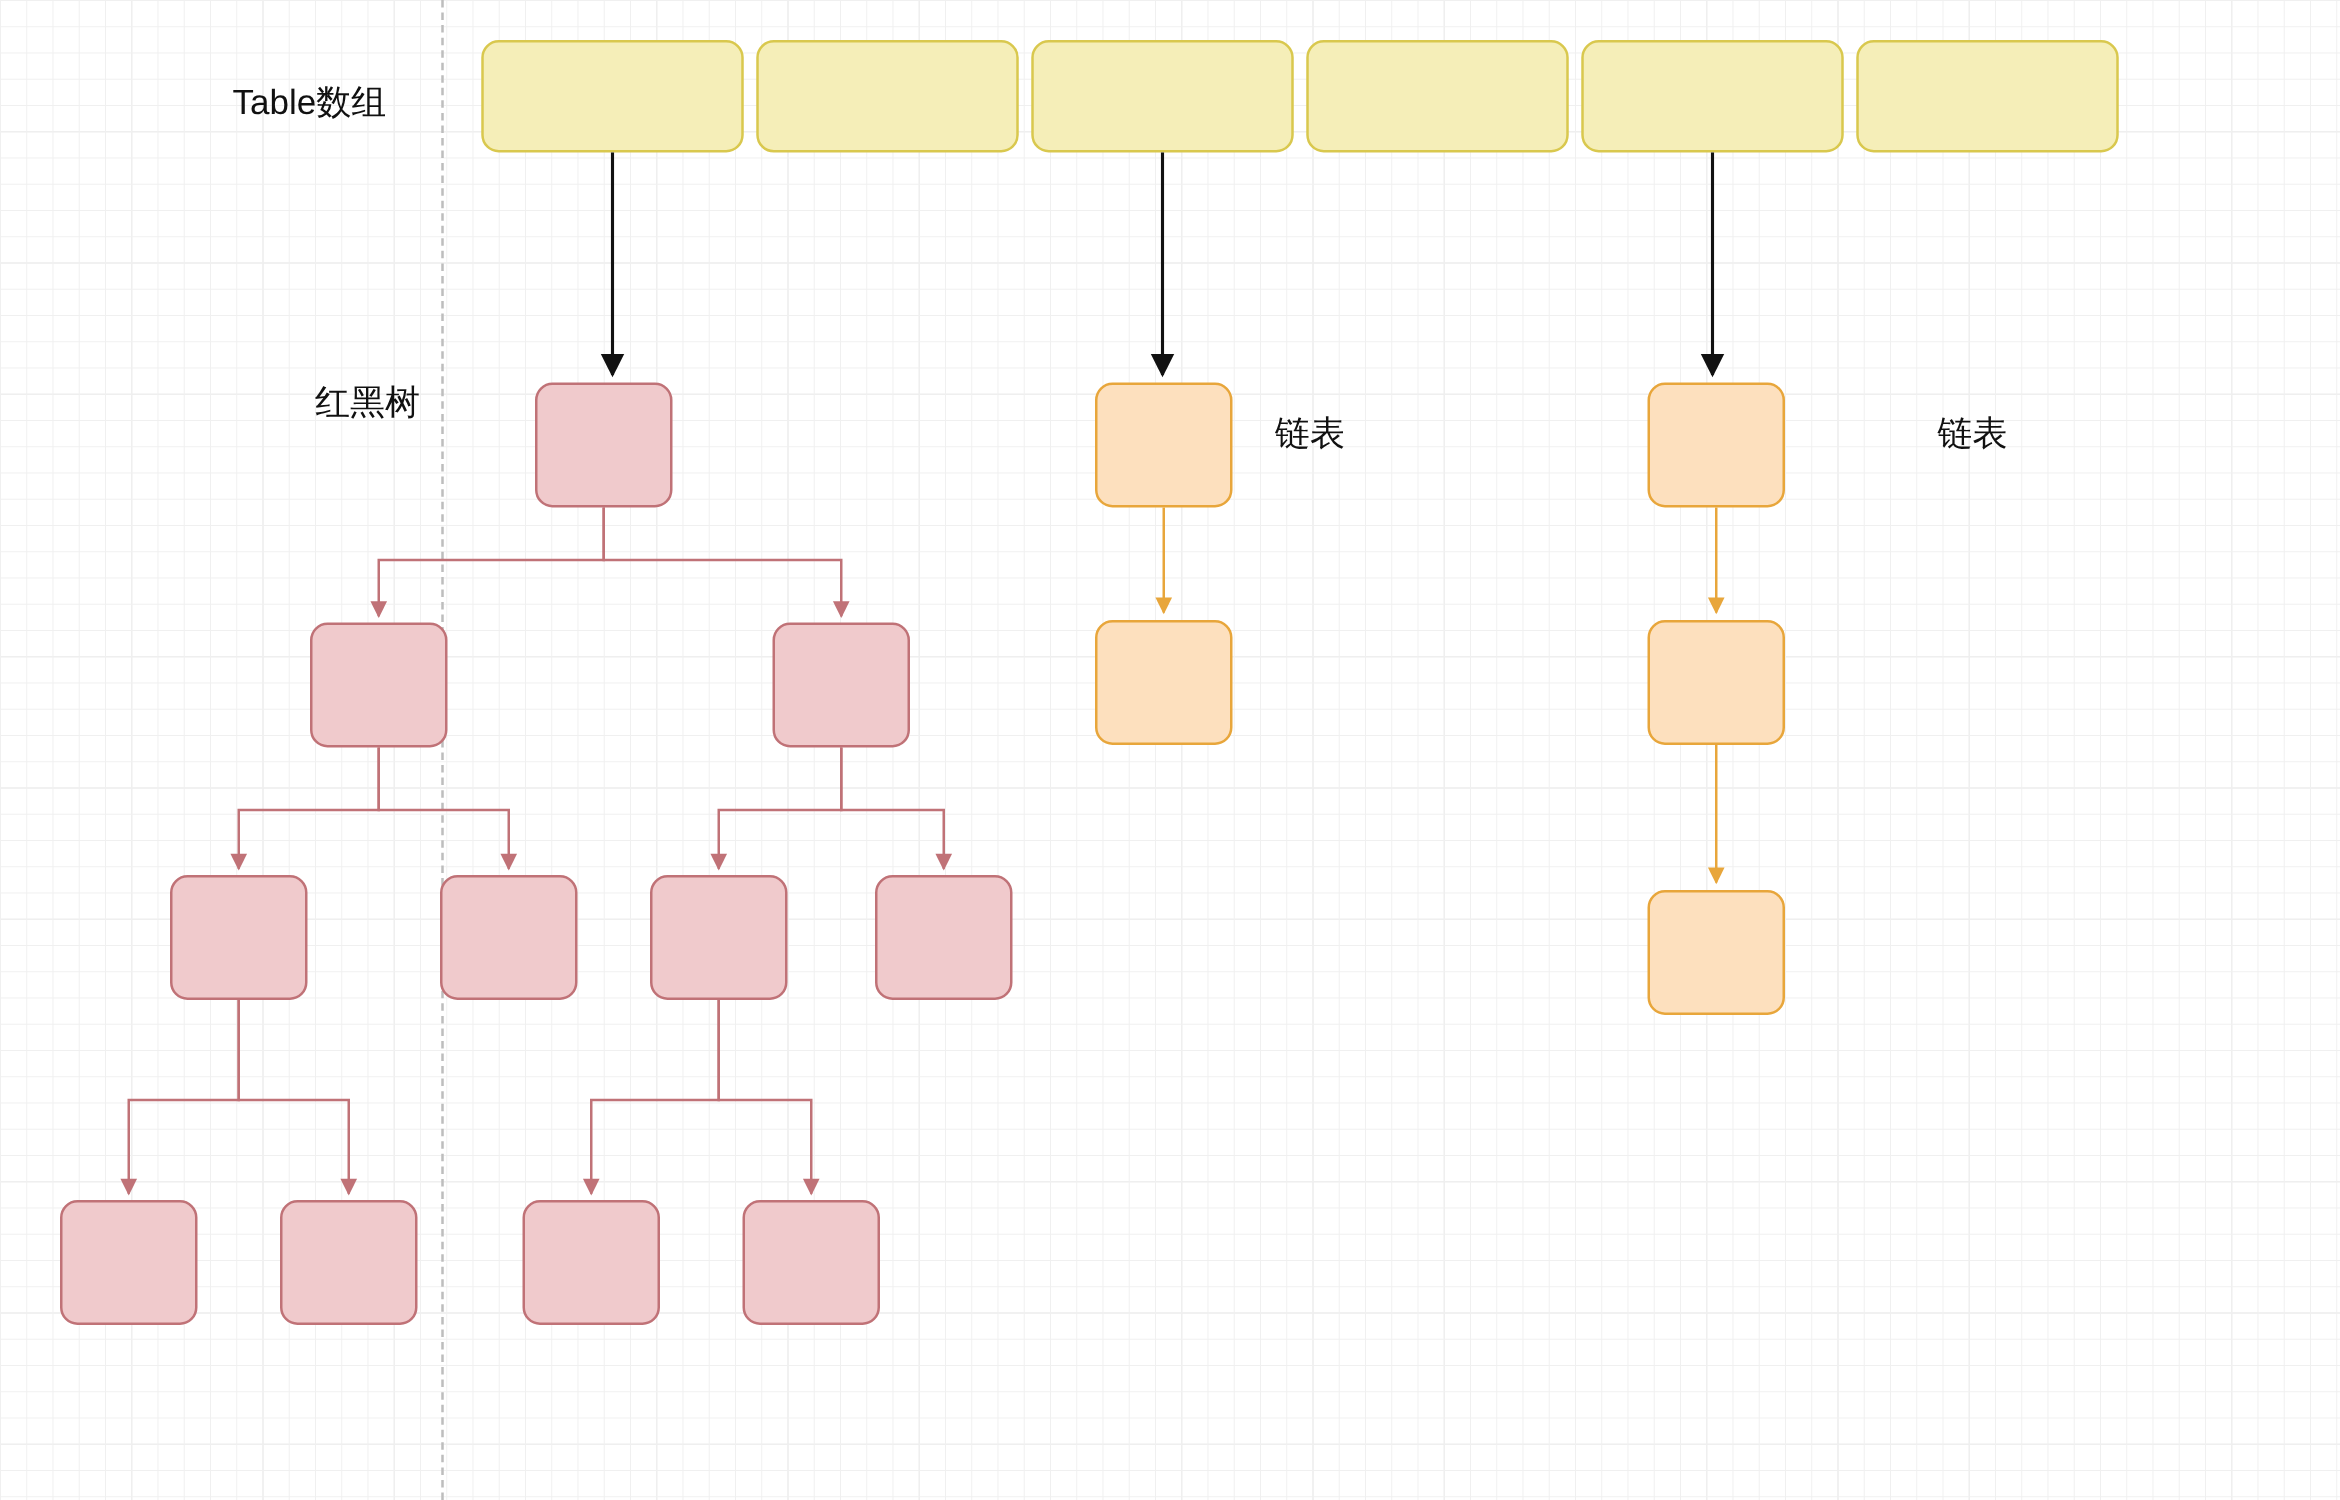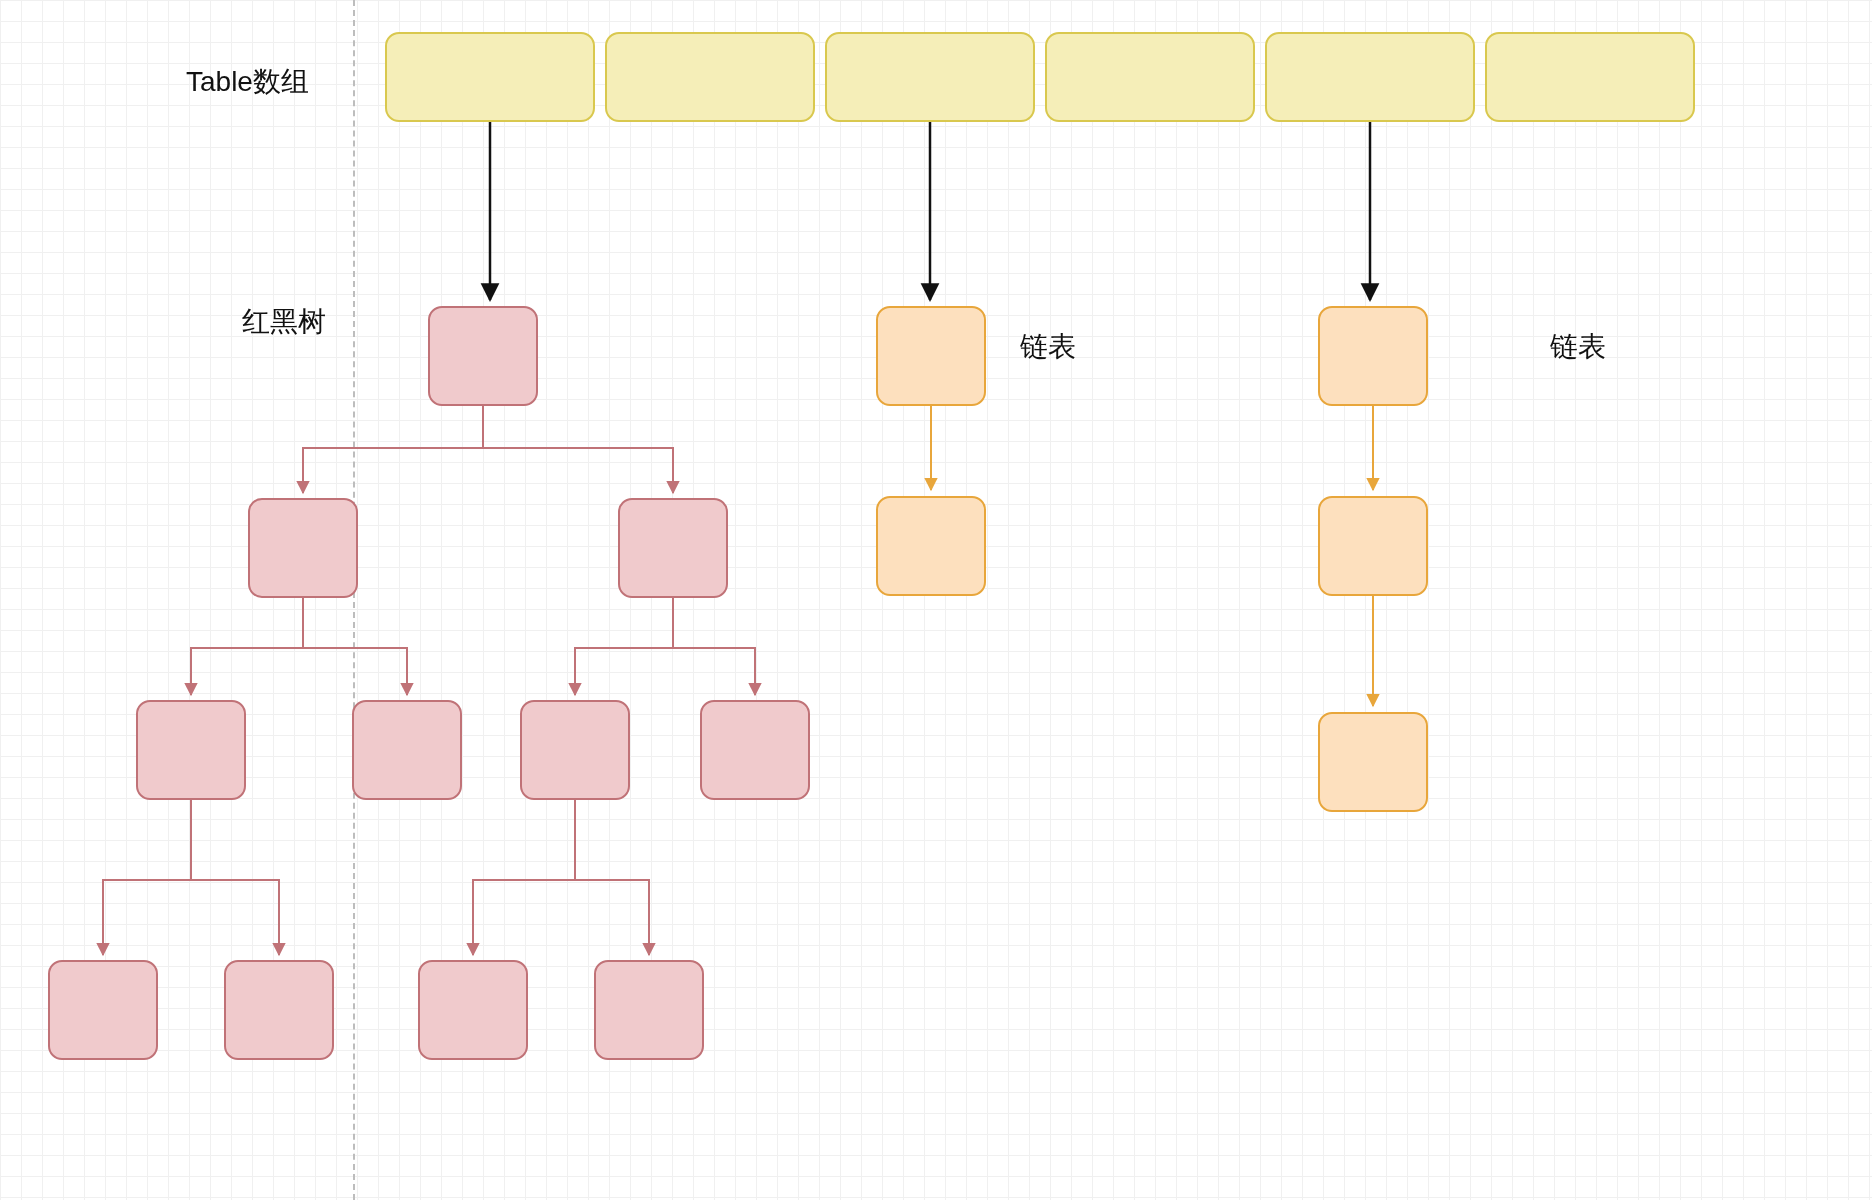--- a/index.html
+++ b/index.html
@@ -18,21 +18,21 @@
   .pink  {background:#f0cacc;border-color:#c07277;}
   .orange{background:#fde0be;border-color:#e8a63b;}
 </style>
 </head>
 <body>
 
 <div class="grid"></div>
 <div class="vcut" style="left:353px"></div>
 
 <div class="label" style="left:186px;top:63px">Table数组</div>
-<div class="label" style="left:242px;top:303px">红黑树</div>
+<div class="label" style="left:252px;top:303px">红黑树</div>
 <div class="label" style="left:1020px;top:328px">链表</div>
 <div class="label" style="left:1550px;top:328px">链表</div>
 
 <div class="node yellow" style="left:385px;top:32px;width:210px;height:90px"></div>
 <div class="node yellow" style="left:605px;top:32px;width:210px;height:90px"></div>
 <div class="node yellow" style="left:825px;top:32px;width:210px;height:90px"></div>
 <div class="node yellow" style="left:1045px;top:32px;width:210px;height:90px"></div>
 <div class="node yellow" style="left:1265px;top:32px;width:210px;height:90px"></div>
 <div class="node yellow" style="left:1485px;top:32px;width:210px;height:90px"></div>
 

